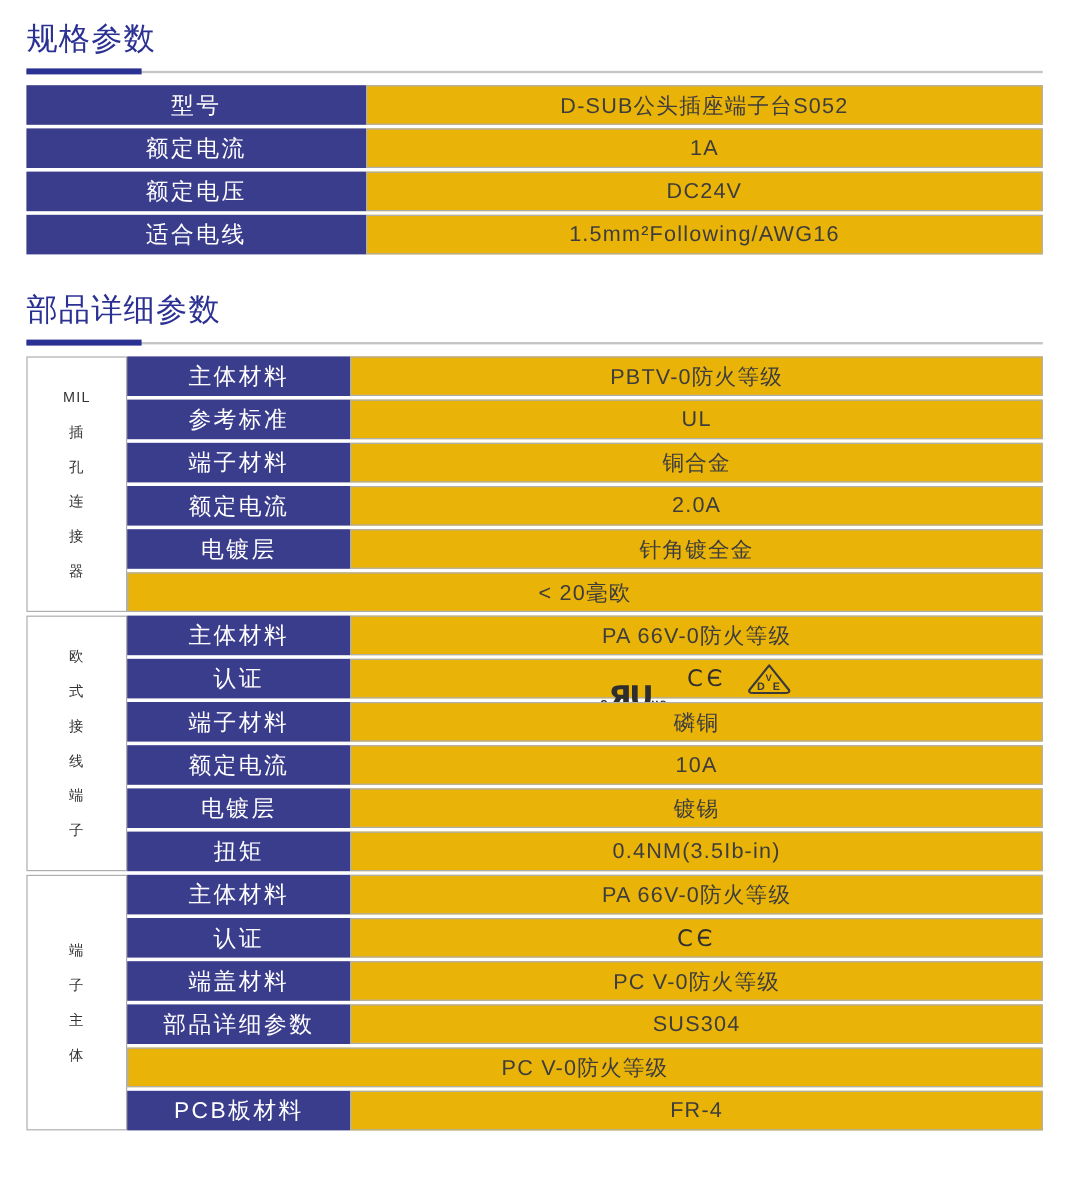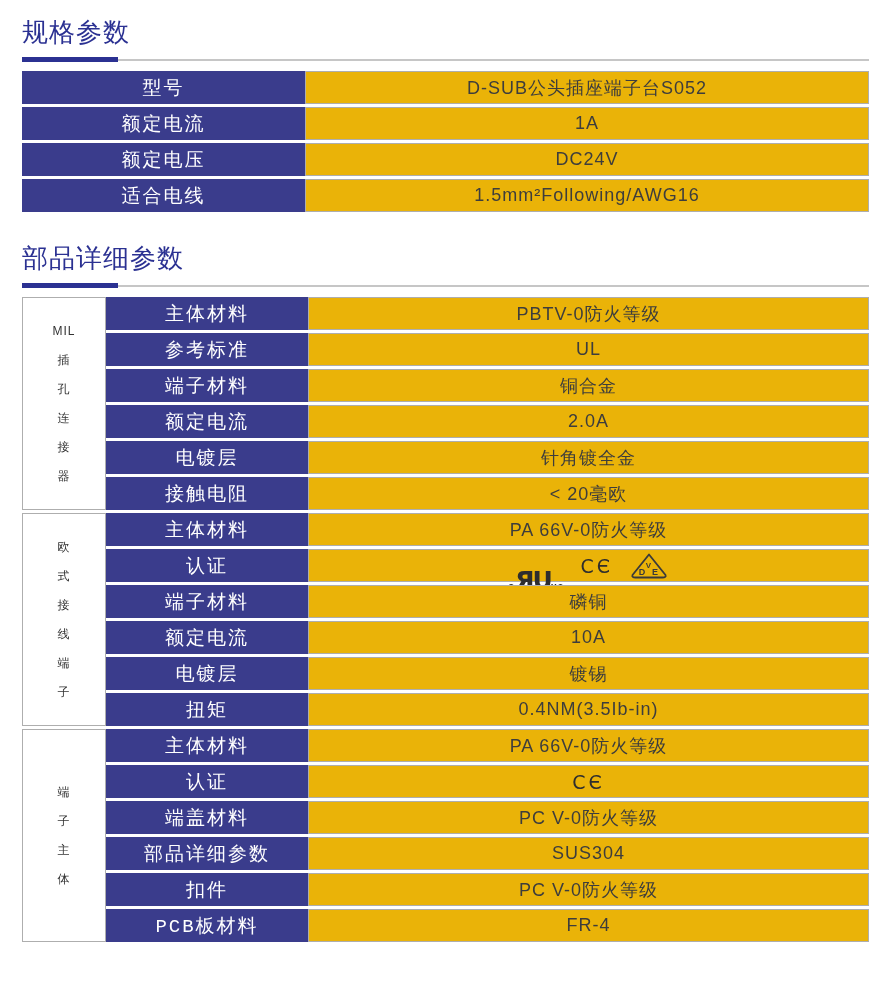--- a/index.html
+++ b/index.html
@@ -44,21 +44,21 @@
   
   .group-block { display: flex; margin-bottom: 3px; }
   .group-cell {
     width: 84px; border: 1px solid #aeaeae; background: #fff;
     display: flex; align-items: center; justify-content: center;
     text-align: center; white-space: pre-line;
     font-size: 12px; line-height: 29px; color: #333333; letter-spacing: 1px;
   }
   .group-rows { flex: 1; display: flex; flex-direction: column; gap: 3px; }
   .group-rows .trow { margin-bottom: 0; }
-  .group-rows .label-cell { width: 202px; font-family: Liberation Mono, monospace; }
+  .group-rows .label-cell { width: 186px; }
 
   
   .cert-icons { display: flex; align-items: center; gap: 16px; }
   .ul-mark { display: flex; align-items: flex-end; color: #2e2e2e; }
   .ul-mark .ul-c { font-size: 11px; font-weight: 700; line-height: 1; }
   .ul-mark .ul-main {
     font-size: 25px; font-weight: 800; line-height: 0.85;
     letter-spacing: -2px; font-family: "DejaVu Sans", sans-serif; margin-top: 31px;
   }
   .ul-mark .ul-us { font-size: 10px; font-weight: 700; line-height: 1; }
@@ -129,21 +129,20 @@
         </div>
         <div class="trow">
           <div class="label-cell">额定电流</div>
           <div class="value-cell">2.0A</div>
         </div>
         <div class="trow">
           <div class="label-cell">电镀层</div>
           <div class="value-cell">针角镀全金</div>
         </div>
         <div class="trow">
-          <div class="label-cell">接触电阻</div>
           <div class="value-cell">&lt; 20毫欧</div>
         </div>
       </div>
     </div>
 
     <div class="group-block">
       <div class="group-cell">欧
 式
 接
 线
@@ -214,21 +213,20 @@
         </div>
         <div class="trow">
           <div class="label-cell">端盖材料</div>
           <div class="value-cell">PC V-0防火等级</div>
         </div>
         <div class="trow">
           <div class="label-cell">部品详细参数</div>
           <div class="value-cell">SUS304</div>
         </div>
         <div class="trow">
-          <div class="label-cell">扣件</div>
           <div class="value-cell">PC V-0防火等级</div>
         </div>
         <div class="trow">
           <div class="label-cell">PCB板材料</div>
           <div class="value-cell">FR-4</div>
         </div>
       </div>
     </div>
   </div>
 

